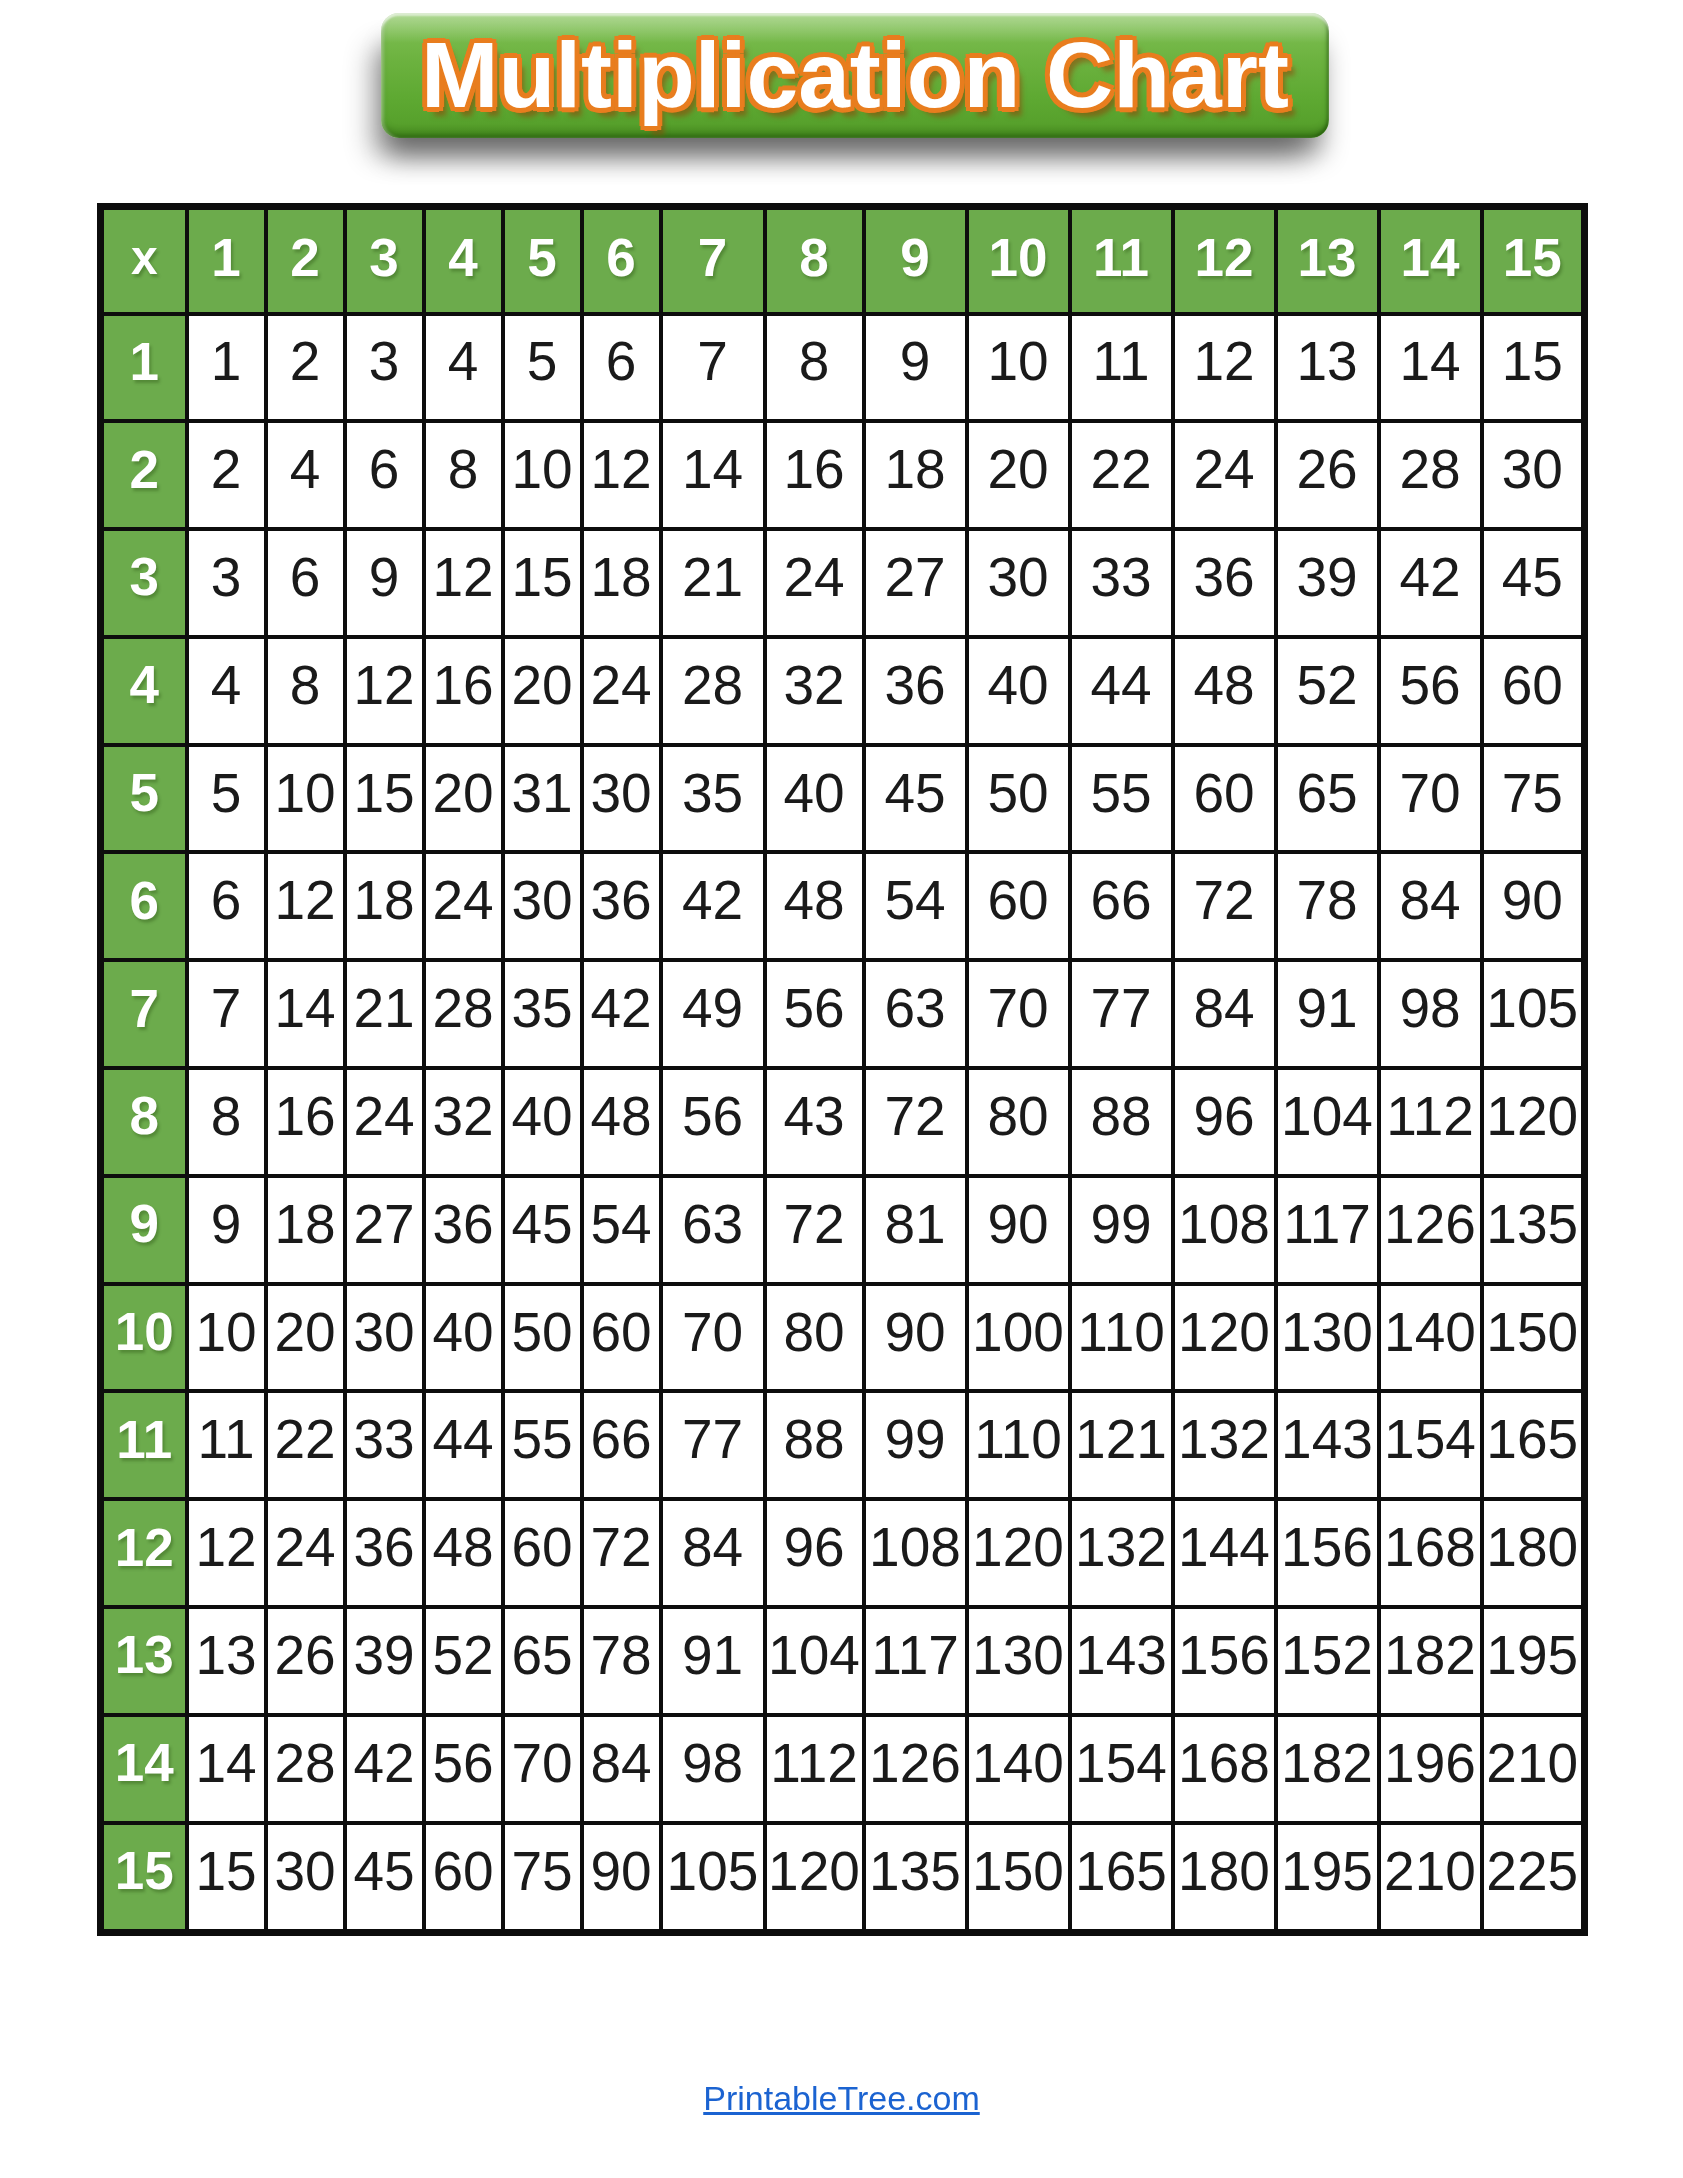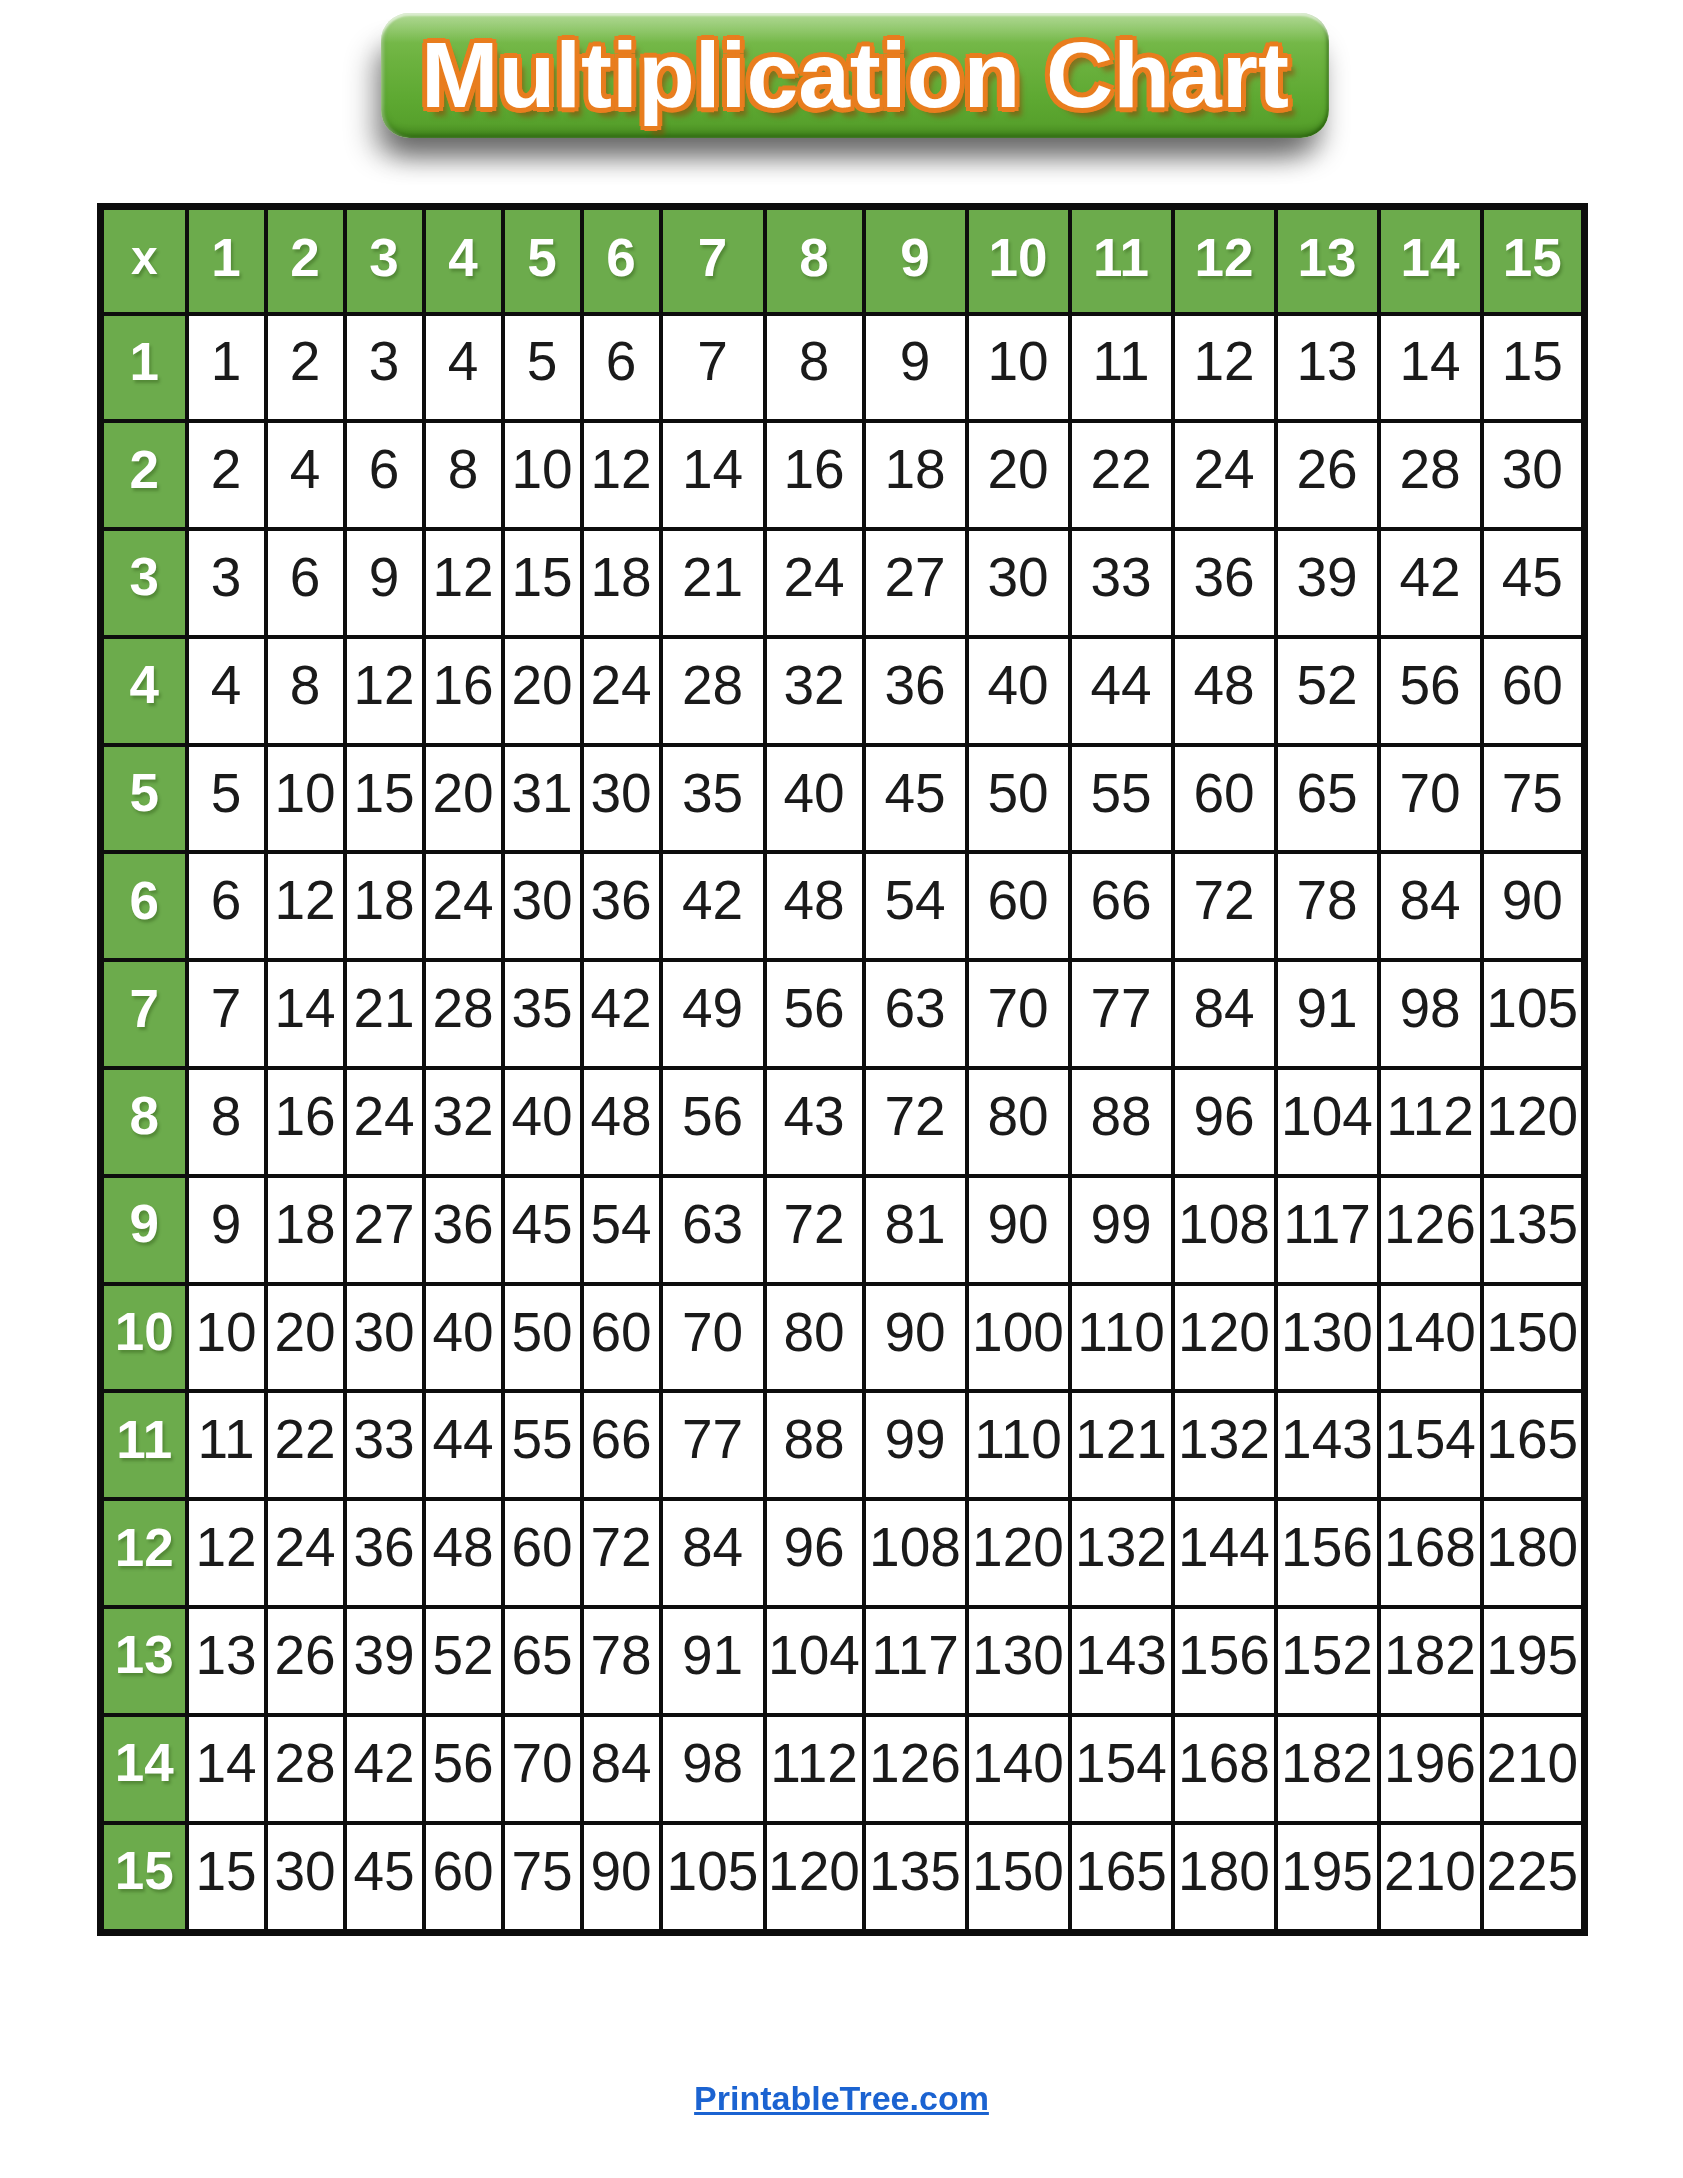--- a/index.html
+++ b/index.html
@@ -4,21 +4,21 @@
 <style>
   html,body{margin:0;padding:0;}
   body{
     width:1683px;height:2178px;position:relative;background:#ffffff;
     font-family:"Liberation Sans", sans-serif;overflow:hidden;
   }
 
   
   .title-button{
     position:absolute;left:381px;top:13px;width:948px;height:125px;
-    border-radius:28px;
+    border-radius:18px;
     background:
       linear-gradient(180deg, rgba(255,255,255,.38) 0%, rgba(255,255,255,0) 24%),
       linear-gradient(180deg, #82c257 0%, #6cb23f 38%, #5ea932 68%, #57a12c 88%, #4a8f21 100%);
     box-shadow:
       inset 0 3px 2px rgba(255,255,255,.55),
       inset 3px 0 3px rgba(255,255,255,.28),
       inset -2px -2px 3px rgba(25,75,0,.45),
       inset 0 -5px 7px rgba(20,70,0,.35),
       0 24px 26px -6px rgba(0,0,0,.42),
       -18px 26px 28px -8px rgba(0,0,0,.30);
@@ -57,21 +57,21 @@
   }
   col.c-x{width:86px;} col.c-n{width:79px;} col.c-7{width:104px;}
   col.c-8{width:99px;} col.c-w{width:103px;}
 
   
   .footer{
     position:absolute;left:0;top:2079px;width:1683px;text-align:center;
   }
   .footer-link{
     font-size:34px;color:#1b63d1;text-decoration:underline;cursor:pointer;
-    font-weight:700;
+    font-weight:400;
   }
 </style>
 </head>
 <body>
 
 <div class="title-button">
   <span class="title-text">Multiplication Chart</span>
 </div>
 
 <table class="mult-table">

